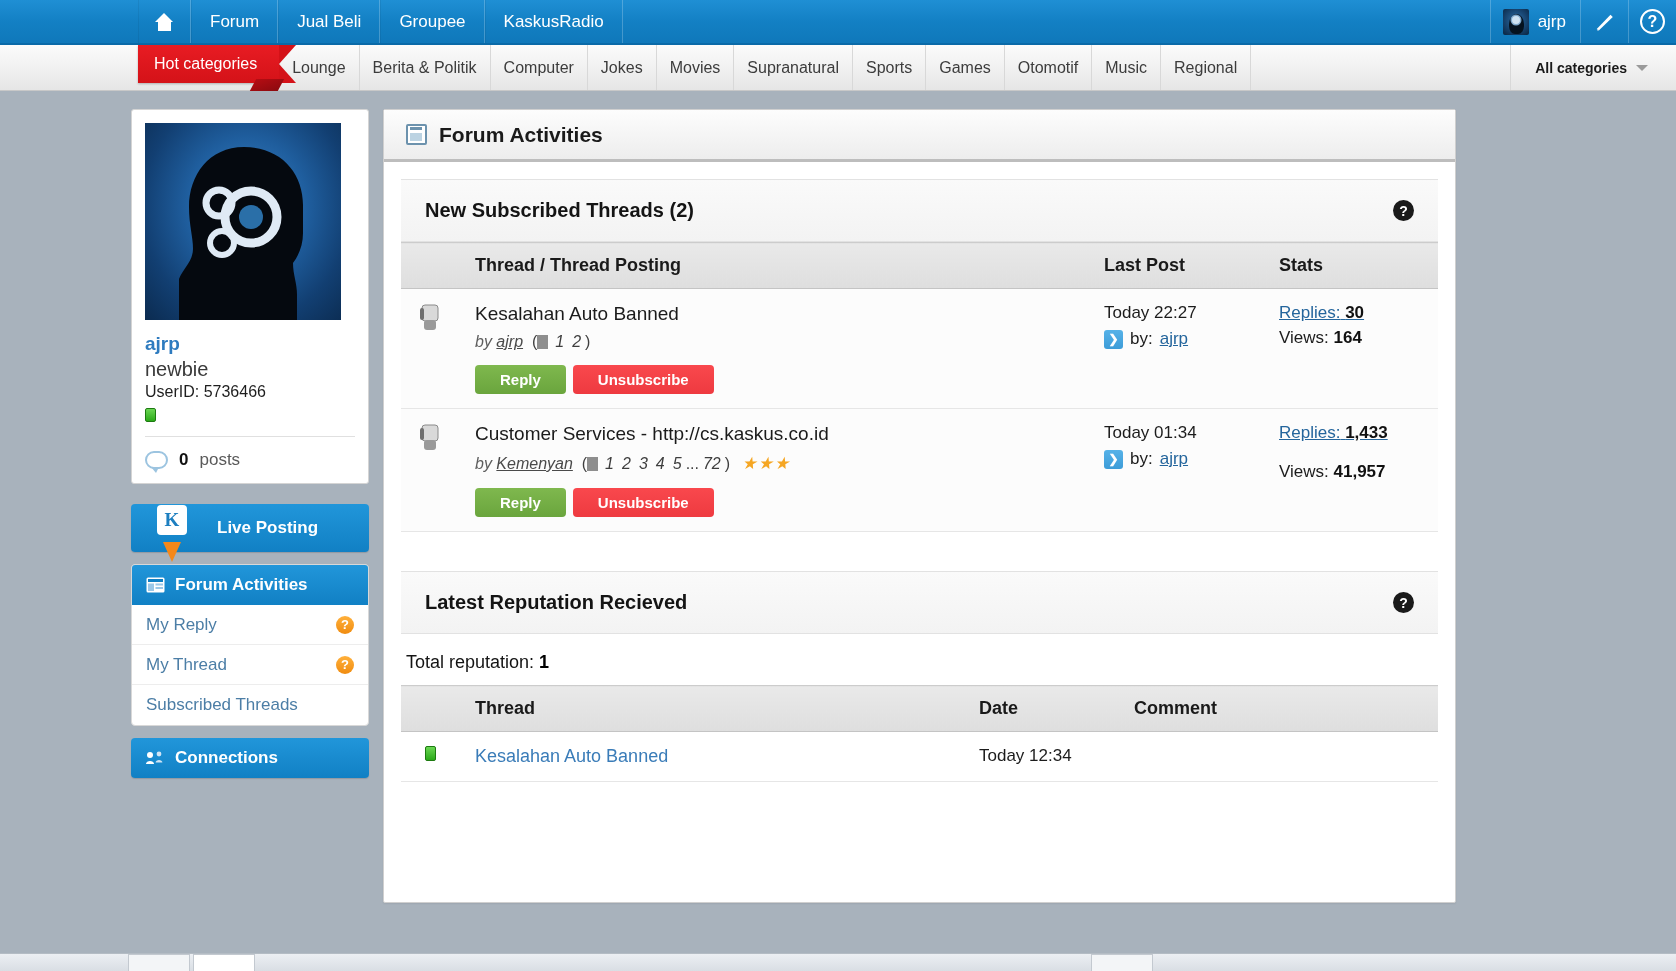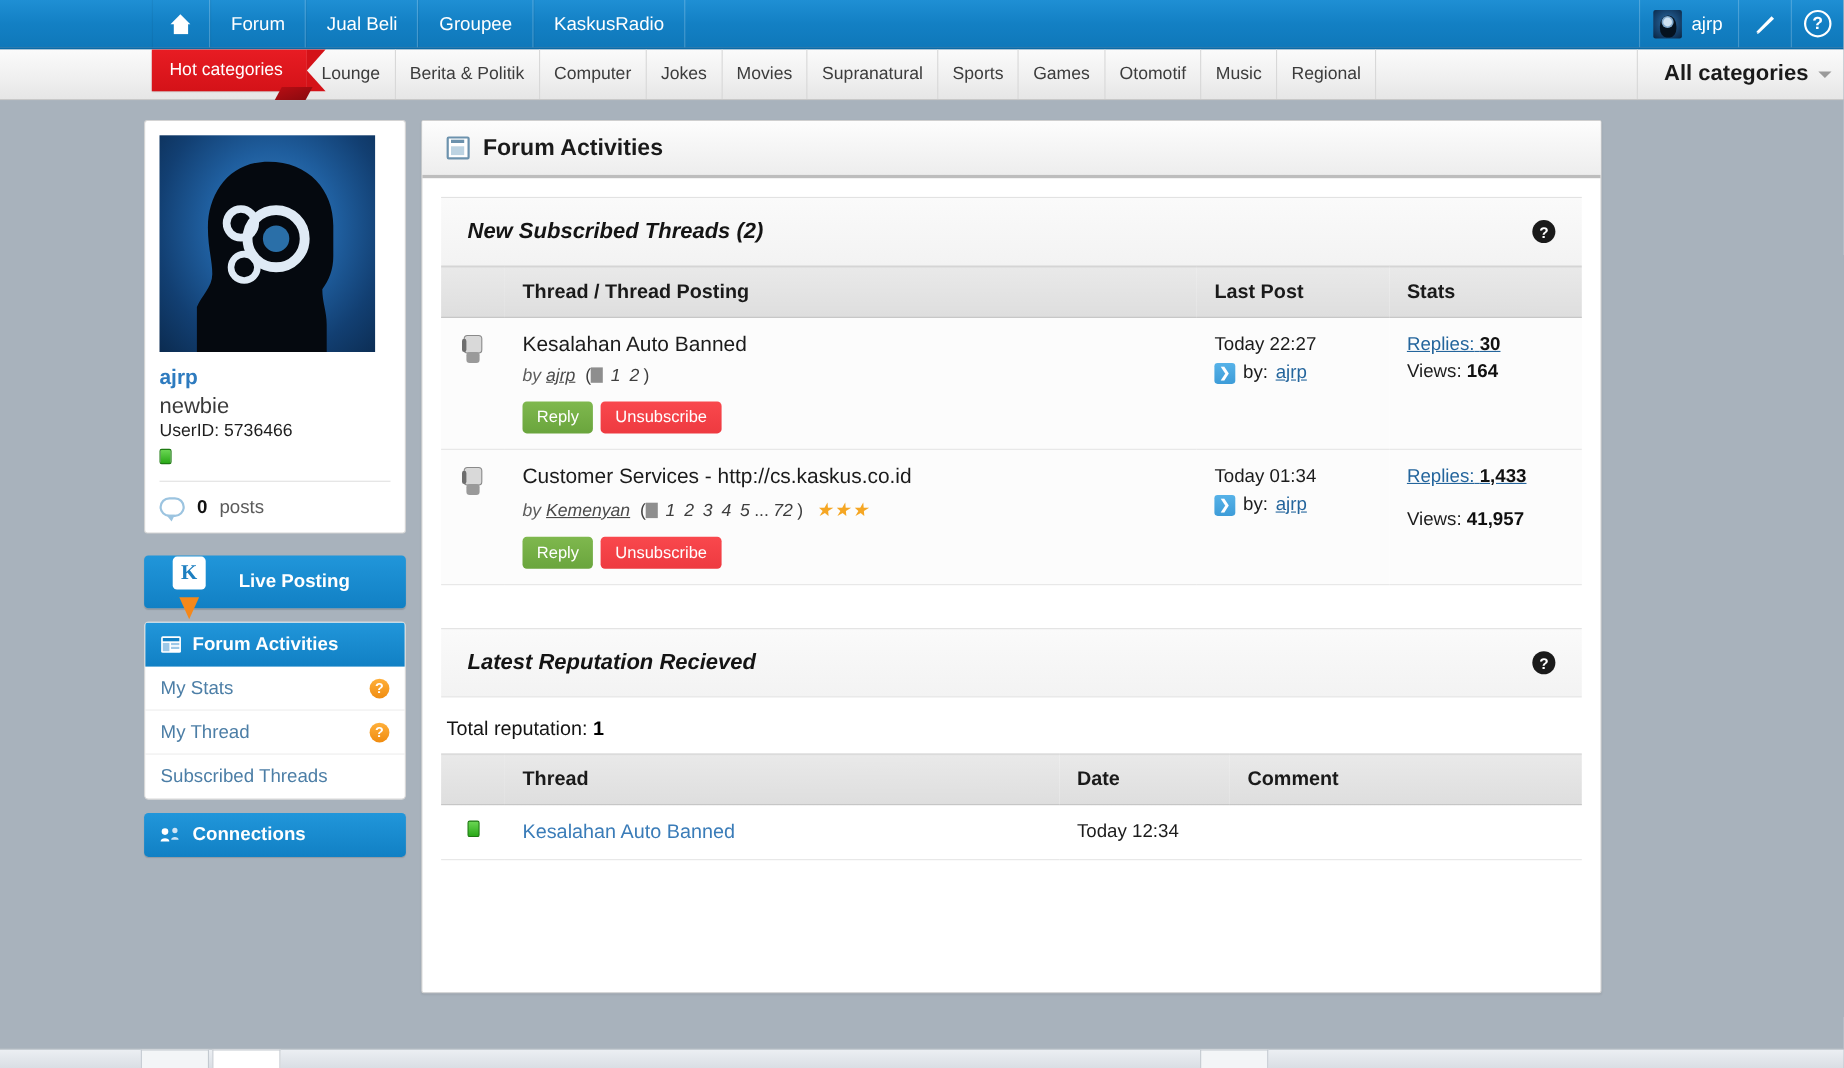--- a/index.html
+++ b/index.html
@@ -111,23 +111,23 @@
   }
   .cat-item {
     display:flex; align-items:center; padding: 0 13px;
     font-size: 16px; color: #3c3c3c;
     border-right: 1px solid #d8d8d8;
     cursor: pointer; white-space: nowrap;
   }
   .cat-item:first-of-type { border-left: 1px solid #d8d8d8; }
   .all-cats {
     margin-left:auto; display:flex; align-items:center; gap:9px;
-    padding: 0 11px 0 24px;
+    padding: 0 28px 0 24px;
     border-left: 1px solid #d8d8d8;
-    font-size: 20px; font-weight: bold; color: #1a1a1a;
+    font-size: 14px; font-weight: bold; color: #1a1a1a;
     cursor: pointer;
   }
   .caret-dn {
     width:0;height:0;border-left:6px solid transparent;border-right:6px solid transparent;
     border-top:6px solid #9a9a9a;
   }
 
   
   .page { display: flex; padding: 18px 0 0 131px; gap: 14px; }
 
@@ -257,21 +257,21 @@
     content:""; position:absolute; left:2px; top:7px; width:12px;height:8px;background:#bcd3e2;
   }
 
   .section-head {
     background: linear-gradient(to bottom, #fafafa 0%, #f3f3f3 100%);
     border: 1px solid #e2e2e2; border-left:none; border-right:none;
     padding: 19px 24px;
     display:flex; align-items:center; justify-content:space-between;
     margin: 17px 17px 0 17px;
   }
-  .section-title { font-size: 20px; font-weight: bold; color: #141414; font-style: italic; }
+  .section-title { font-size: 20px; font-weight: bold; color: #141414; }
   .help-dot {
     width: 21px; height: 21px; border-radius: 50%;
     background: #1a1a1a; color:#fff;
     display:flex;align-items:center;justify-content:center;
     font-size: 14px; font-weight:bold; cursor:pointer;
   }
 
   table.tbl { width: calc(100% - 34px); margin: 0 17px; border-collapse: collapse; }
   table.tbl th {
     background: linear-gradient(to bottom, #e9e9e9 0%, #dedede 100%);
@@ -290,22 +290,22 @@
   .by-line a { color: #4a4a4a; text-decoration: underline; font-style: italic; }
   .pages { font-style: normal; color: #3e3e3e; }
   .pages a { color: #3e3e3e; text-decoration: none; padding: 0 4px; }
   .page-icon {
     display:inline-block; width:11px;height:14px;background:#8e8e8e;
     position:relative; vertical-align:-2px; margin-right:3px;
   }
   .stars { color: #f5a623; font-size: 17px; letter-spacing: 1px; margin-left: 7px; }
   .btn-row { margin-top: 14px; display: flex; gap: 7px; }
   .btn {
-    border-radius: 4px; color: #fff; font-size: 15px; font-weight: normal;
-    padding: 7px 13px; cursor: pointer; border: none; line-height: 1;
+    border-radius: 4px; color: #fff; font-size: 15px; font-weight: bold;
+    padding: 7px 25px; cursor: pointer; border: none; line-height: 1;
   }
   .btn-reply { background: linear-gradient(to bottom,#7fb84e,#6aa53d); }
   .btn-unsub { background: linear-gradient(to bottom,#f9484d,#ee3a40); }
   .cell-lastpost { font-size: 17px; color: #1c1c1c; white-space: nowrap; }
   .lastpost-by { display:flex; align-items:center; gap:7px; margin-top: 6px; }
   .arrow-box {
     width: 19px; height: 19px; border-radius: 3px;
     background: linear-gradient(to bottom,#56b2e8,#3d9cd8);
     color:#fff; font-size:12px; font-weight:bold;
     display:flex;align-items:center;justify-content:center; flex:none;
@@ -425,21 +425,21 @@
         <svg class="ic" viewBox="0 0 19 16">
           <rect x="0.5" y="0.5" width="18" height="15" rx="1.5" fill="#fff"></rect>
           <rect x="2" y="2" width="15" height="3" fill="#1180c4"></rect>
           <rect x="2" y="6.5" width="6" height="7.5" fill="#9cc8e8"></rect>
           <rect x="9.5" y="6.5" width="7.5" height="2" fill="#9cc8e8"></rect>
           <rect x="9.5" y="10" width="7.5" height="2" fill="#9cc8e8"></rect>
         </svg>
         <span>Forum Activities</span>
       </div>
       <div class="sub-item">
-        <span>My Stats</span>
+        <span>My Reply</span>
         <span class="qbadge">?</span>
       </div>
       <div class="sub-item">
         <span>My Thread</span>
         <span class="qbadge">?</span>
       </div>
       <div class="sub-item">
         <span>Subscribed Threads</span>
       </div>
     </div>

